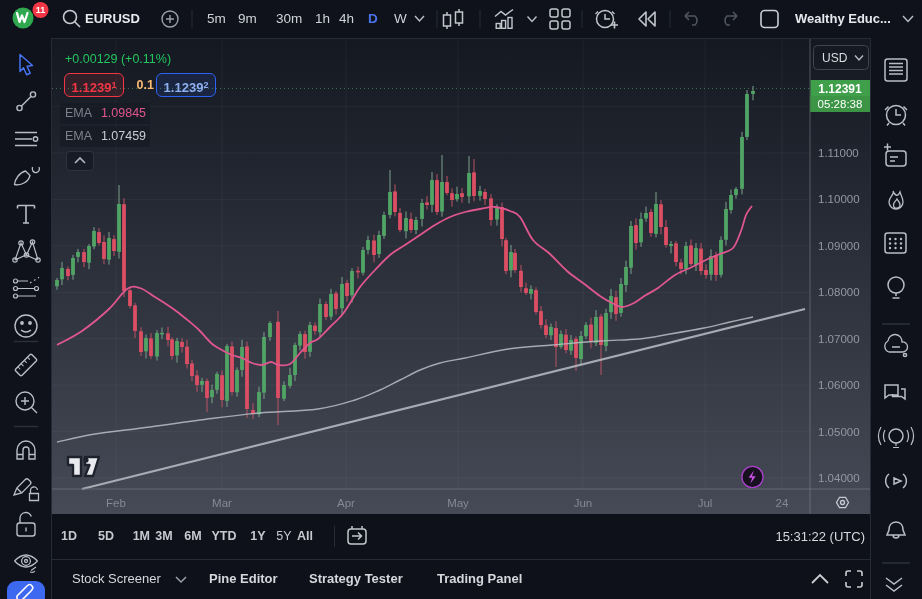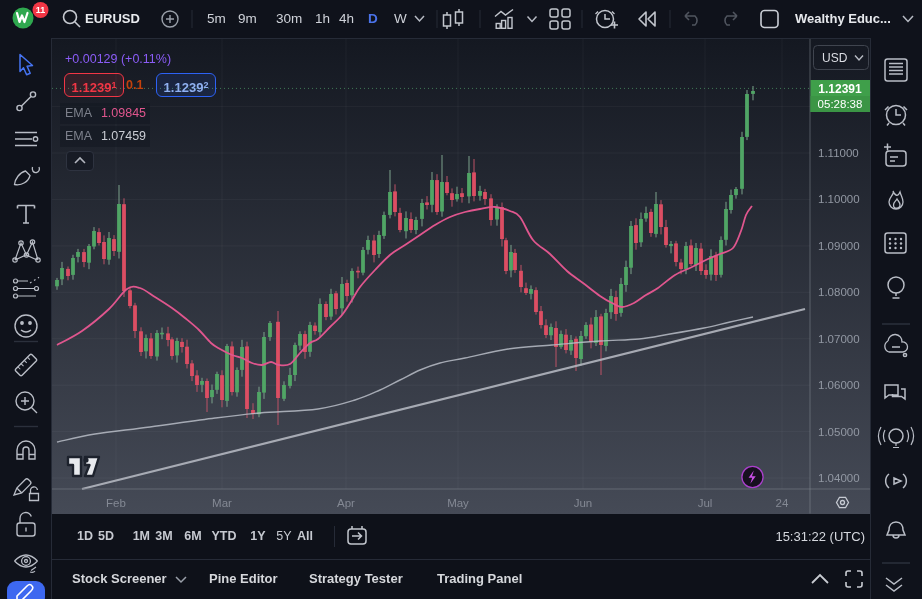--- a/index.html
+++ b/index.html
@@ -391,51 +391,51 @@
       </g>
 <g>
         <path d="M896 522 c-5 0 -7 4 -7 8 l-2 5 h18 l-2 -5 c0 -4 -2 -8 -7 -8 z M893 535 a3 3 0 0 0 6 0"></path>
       </g>
 <path d="M882 563 h28" stroke="#2b303c"></path>
 <g>
         <path d="M886 578 l8 6 8-6 M886 585 l8 6 8-6"></path>
       </g>
 </g>
 </svg>
-<div style="position:absolute;left:65px;top:52px;font-size:12.5px;color:#8b5cf6">+0.00129 (+0.11%)</div>
+<div style="position:absolute;left:65px;top:52px;font-size:12.5px;color:#22c55e">+0.00129 (+0.11%)</div>
 <div style="position:absolute;left:64px;top:73px;width:60px;height:24px;border:1px solid #f23645;border-radius:6px;background:rgba(242,54,69,0.12);box-sizing:border-box;text-align:center;line-height:22px;font-size:13px;font-weight:bold;color:#f23645">1.1239<span style="font-size:9px;vertical-align:4px">1</span></div>
-<div style="position:absolute;left:126px;top:73px;width:28px;height:24px;text-align:left;line-height:24px;font-size:12.5px;font-weight:bold;color:#c2410c">0.1</div>
+<div style="position:absolute;left:126px;top:73px;width:28px;height:24px;text-align:right;line-height:24px;font-size:12.5px;font-weight:bold;color:#fdba74">0.1</div>
 <div style="position:absolute;left:156px;top:73px;width:60px;height:24px;border:1px solid #2d62f5;border-radius:6px;background:rgba(41,98,255,0.12);box-sizing:border-box;text-align:center;line-height:22px;font-size:13px;font-weight:bold;color:#8fb0f0">1.1239<span style="font-size:9px;vertical-align:4px">2</span></div>
 <div style="position:absolute;left:60px;top:103px;width:90px;height:21px;background:rgba(19,23,32,0.55);font-size:12.5px;line-height:21px"><span style="color:#7d818c;margin-left:5px">EMA</span> <span style="color:#e0568e;margin-left:6px">1.09845</span></div>
 <div style="position:absolute;left:60px;top:126px;width:90px;height:21px;background:rgba(19,23,32,0.55);font-size:12.5px;line-height:21px"><span style="color:#7d818c;margin-left:5px">EMA</span> <span style="color:#c9ccd3;margin-left:6px">1.07459</span></div>
 <div style="position:absolute;left:66px;top:151px;width:28px;height:20px;background:#171b25;border:1px solid #2e3340;border-radius:4px;box-sizing:border-box">
 <svg width="26" height="18">
       <path d="M8 11 l5-5 5 5" stroke="#b2b5be" stroke-width="1.6" fill="none"></path>
     </svg></div>
 <div style="position:absolute;left:52px;top:514px;width:818px;height:46px;background:#0e1119;border-bottom:1px solid #262b37;box-sizing:border-box">
-<div style="position:absolute;left:9px;top:0;width:32px;text-align:right;line-height:45px;font-size:12.5px;font-weight:bold;color:#c6c9d0">1D</div>
+<div style="position:absolute;left:9px;top:0;width:32px;text-align:left;line-height:45px;font-size:12.5px;font-weight:bold;color:#c6c9d0">1D</div>
     <div style="position:absolute;left:38px;top:0;width:32px;text-align:center;line-height:45px;font-size:12.5px;font-weight:bold;color:#c6c9d0">5D</div>
     <div style="position:absolute;left:66px;top:0;width:32px;text-align:right;line-height:45px;font-size:12.5px;font-weight:bold;color:#c6c9d0">1M</div>
     <div style="position:absolute;left:96px;top:0;width:32px;text-align:center;line-height:45px;font-size:12.5px;font-weight:bold;color:#c6c9d0">3M</div>
     <div style="position:absolute;left:125px;top:0;width:32px;text-align:center;line-height:45px;font-size:12.5px;font-weight:bold;color:#c6c9d0">6M</div>
     <div style="position:absolute;left:156px;top:0;width:32px;text-align:center;line-height:45px;font-size:12.5px;font-weight:bold;color:#c6c9d0">YTD</div>
     <div style="position:absolute;left:190px;top:0;width:32px;text-align:center;line-height:45px;font-size:12.5px;font-weight:bold;color:#c6c9d0">1Y</div>
     <div style="position:absolute;left:216px;top:0;width:32px;text-align:center;line-height:45px;font-size:12.5px;font-weight:normal;color:#c6c9d0">5Y</div>
     <div style="position:absolute;left:245px;top:0;width:32px;line-height:45px;font-size:12.5px;font-weight:bold;color:#c6c9d0">All</div>
 <div style="position:absolute;left:282px;top:12px;width:1px;height:21px;background:#262b37"></div>
 <svg width="26" height="24" style="position:absolute;left:293px;top:11px" viewBox="0 0 26 24">
       <g fill="none" stroke="#c2c6cd" stroke-width="1.5">
         <rect x="3" y="4" width="18" height="15" rx="3"></rect>
         <path d="M7 4 V1 M17 4 V1 M7 11 h10 M13 7.5 l3.5 3.5 -3.5 3.5"></path>
       </g>
     </svg>
 <div style="position:absolute;right:5px;top:0;line-height:45px;font-size:13px;color:#d5d8de;font-weight:normal">15:31:22 (UTC)</div>
 </div>
 <div style="position:absolute;left:52px;top:560px;width:818px;height:39px;background:#0e1119">
-<div style="position:absolute;left:20px;top:0;line-height:38px;font-size:13px;font-weight:bold;color:#d6d8dc">Stock Screener</div>
+<div style="position:absolute;left:20px;top:0;line-height:38px;font-size:13px;font-weight:normal;color:#d6d8dc">Stock Screener</div>
 <svg width="14" height="10" style="position:absolute;left:122px;top:15px">
       <path d="M2 2 l5 5 5-5" stroke="#9aa0aa" stroke-width="1.5" fill="none"></path>
     </svg>
 <div style="position:absolute;left:157px;top:0;line-height:38px;font-size:13px;font-weight:bold;color:#d6d8dc">Pine Editor</div>
 <div style="position:absolute;left:257px;top:0;line-height:38px;font-size:13px;font-weight:bold;color:#d6d8dc">Strategy Tester</div>
 <div style="position:absolute;left:385px;top:0;line-height:38px;font-size:13px;font-weight:bold;color:#d6d8dc">Trading Panel</div>
 <svg width="24" height="16" style="position:absolute;left:756px;top:11px">
       <path d="M4 12 l8-8 8 8" stroke="#c9ccd2" stroke-width="1.8" fill="none"></path>
     </svg>
 <svg width="22" height="22" style="position:absolute;left:791px;top:8px" viewBox="0 0 22 22">

